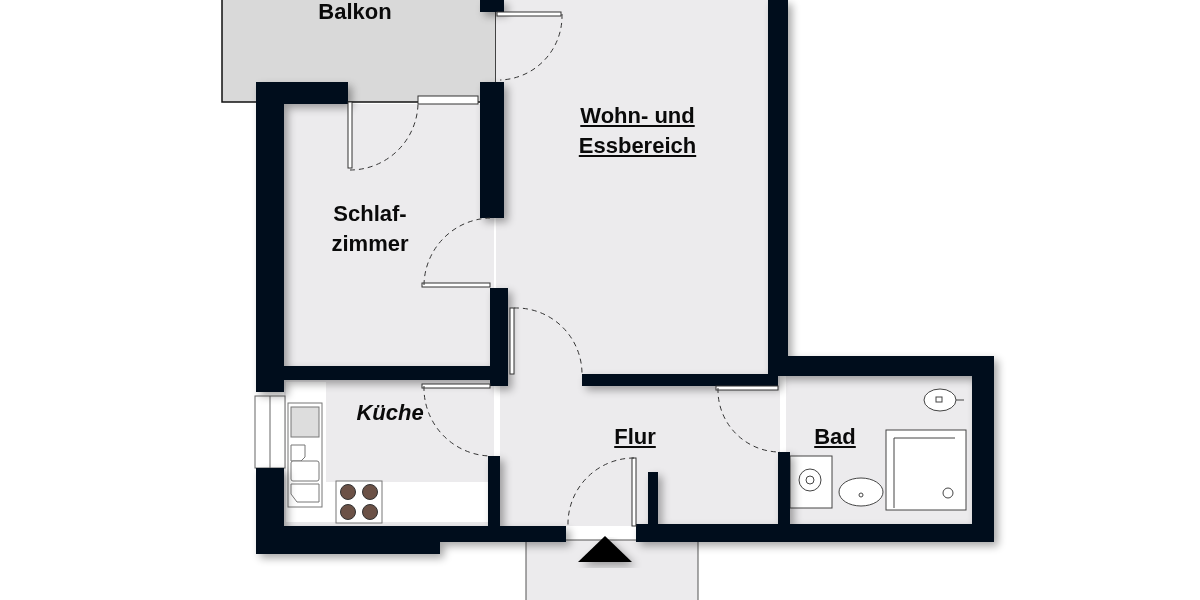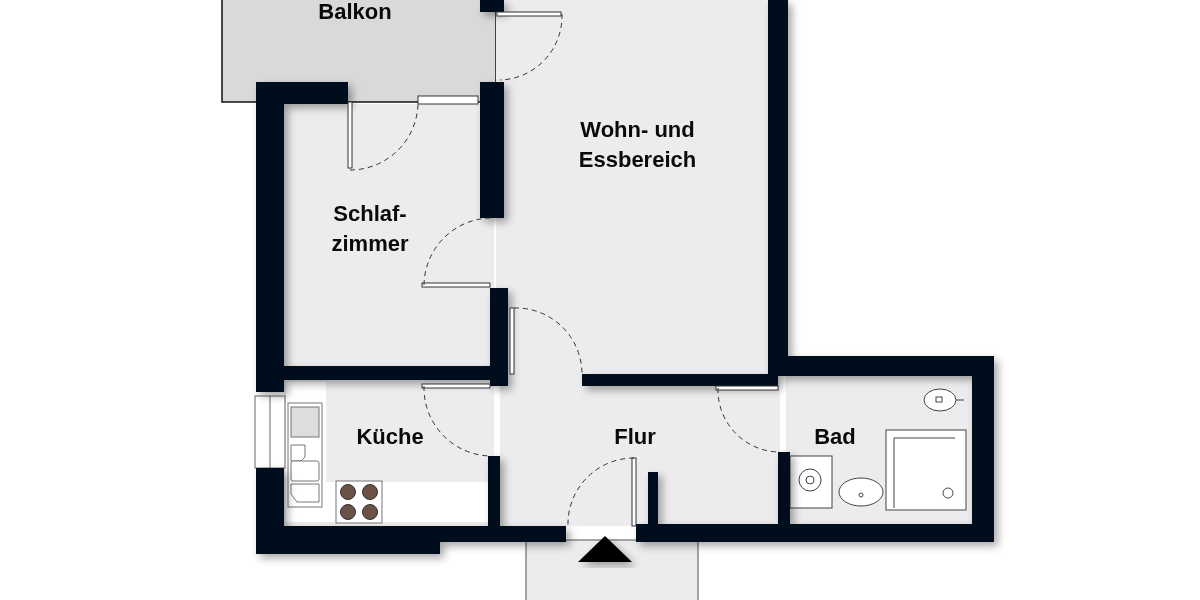--- a/index.html
+++ b/index.html
@@ -108,19 +108,19 @@
     <rect x="716" y="386" width="62" height="4"></rect>
     <path d="M718,388 A62,62 0 0 0 780,452" fill="none" stroke-dasharray="5,4"></path>
     <rect x="632" y="458" width="4" height="68"></rect>
     <path d="M634,458 A66,66 0 0 0 568,526" fill="none" stroke-dasharray="5,4"></path>
   </g>
 
   <polygon points="605,536 632,562 578,562" fill="#000" filter="url(#sh)"></polygon>
 </svg>
 
 <div class="label" style="left:300px; top:-3px; width:110px;">Balkon</div>
-<div class="label" style="left:550px; top:115px; width:175px;">Wohn- und
+<div class="label" style="left:550px; top:101px; width:175px;text-decoration:underline;">Wohn- und
 Essbereich</div>
 <div class="label" style="left:310px; top:199px; width:120px;">Schlaf-
 zimmer</div>
-<div class="label" style="left:340px; top:422px; width:100px;">Küche</div>
-<div class="label" style="left:600px; top:422px; width:70px;">Flur</div>
-<div class="label" style="left:805px; top:422px; width:60px;">Bad</div>
+<div class="label" style="left:340px; top:398px; width:100px;font-style:italic;">Küche</div>
+<div class="label" style="left:600px; top:422px; width:70px;text-decoration:underline;">Flur</div>
+<div class="label" style="left:805px; top:422px; width:60px;text-decoration:underline;">Bad</div>
 
 </body></html>

